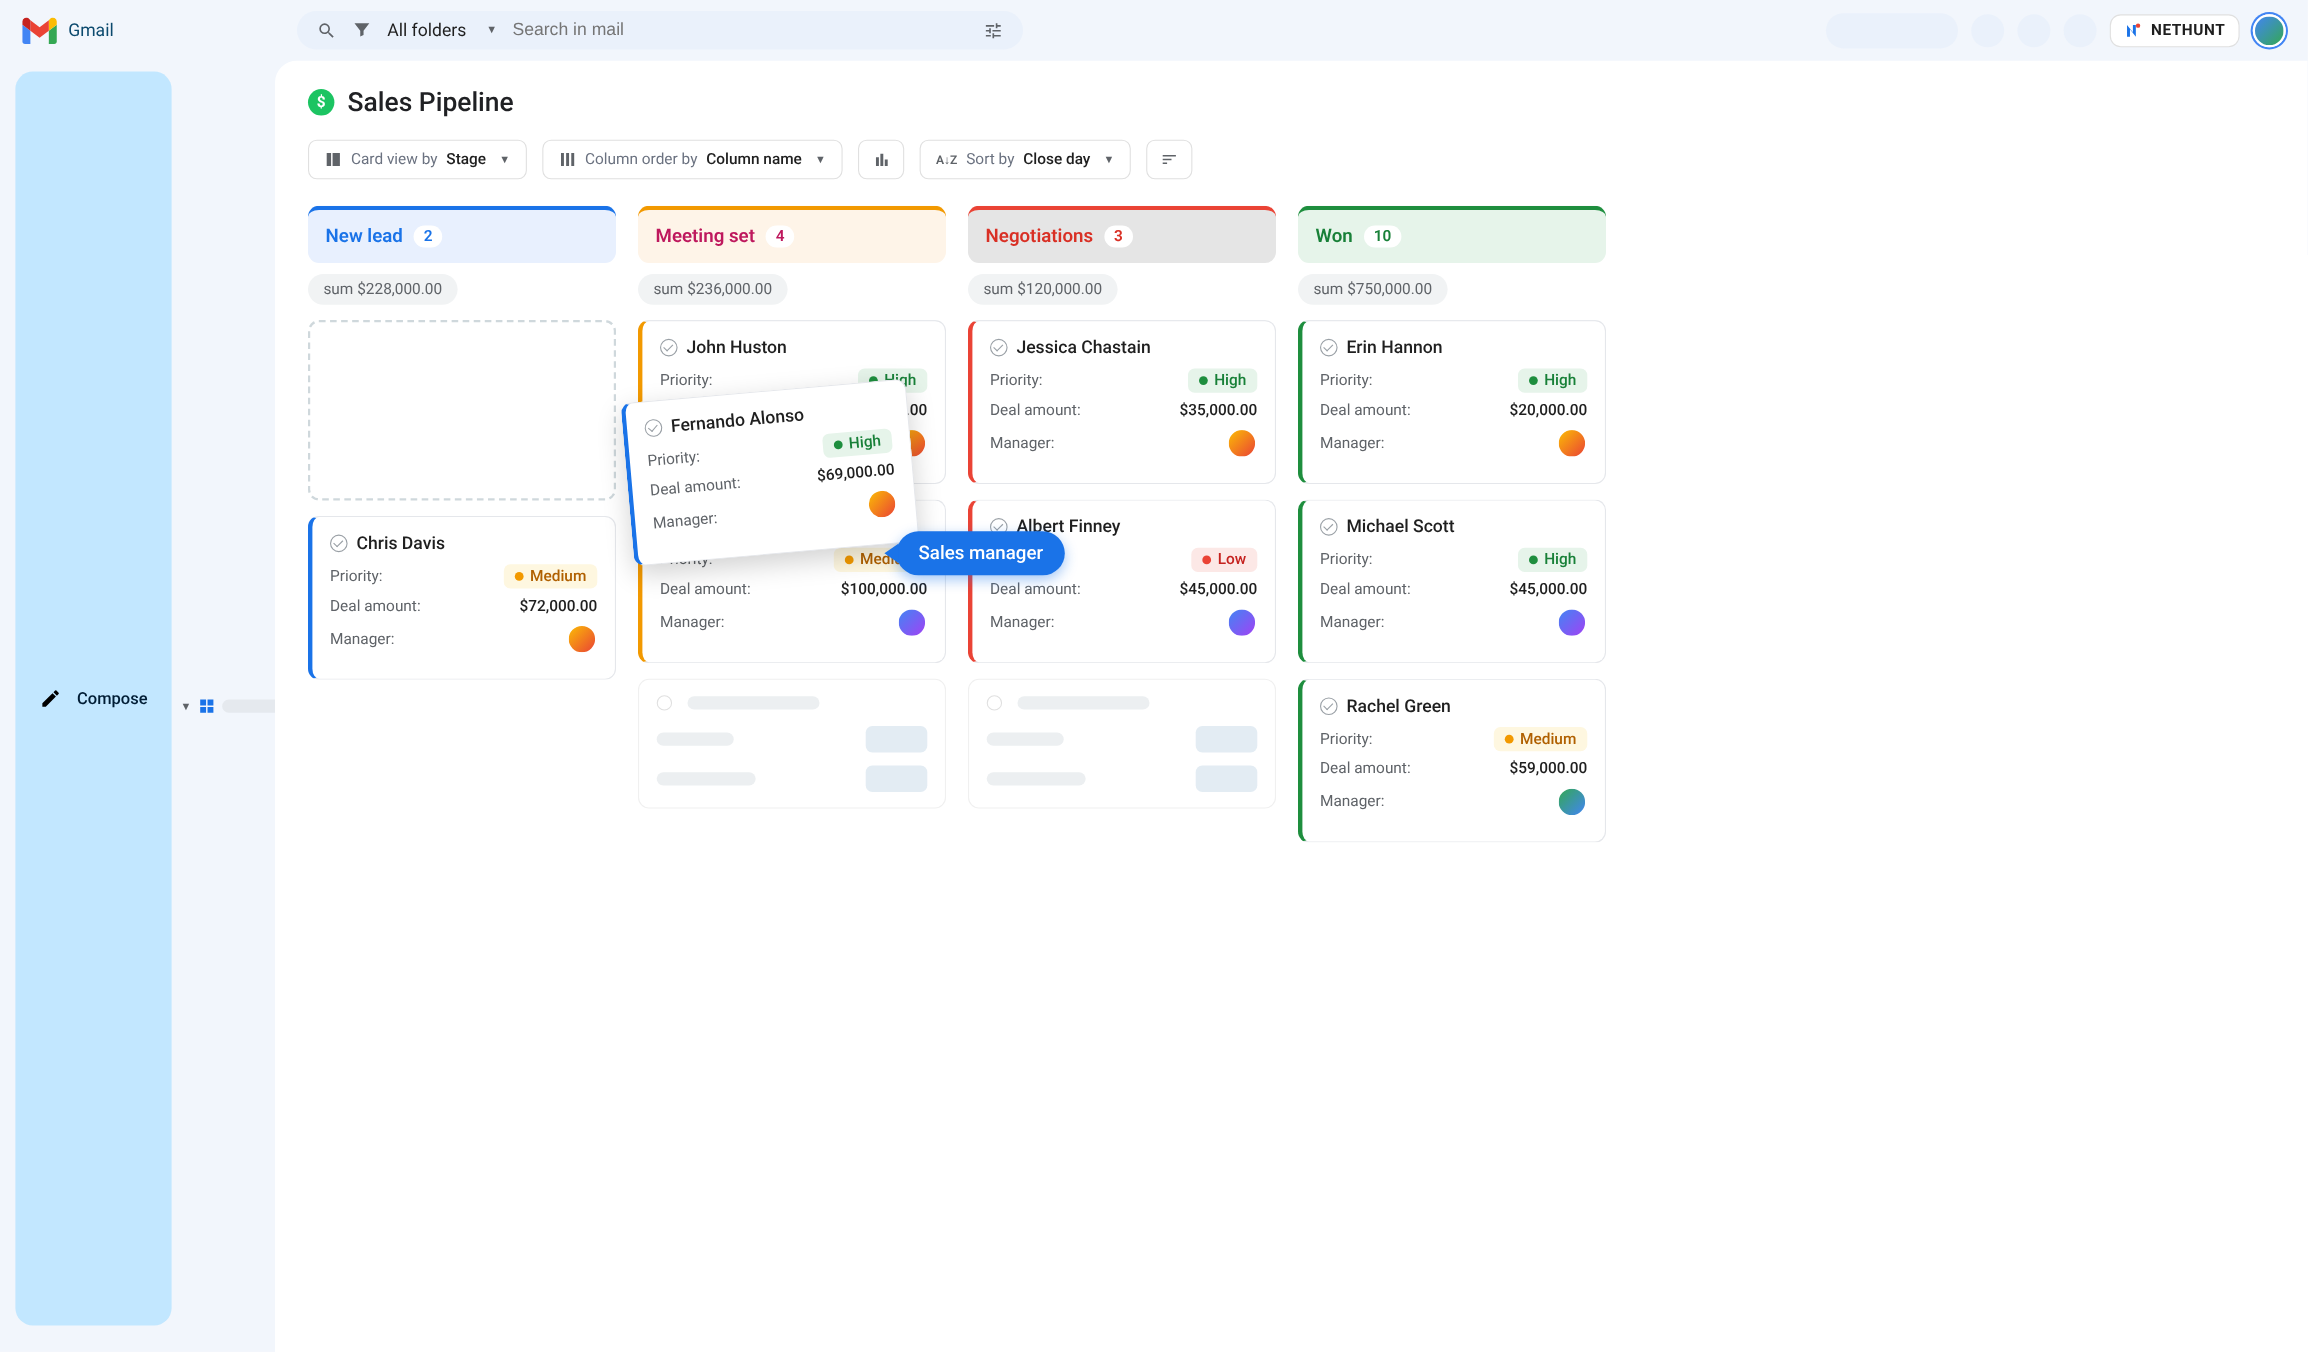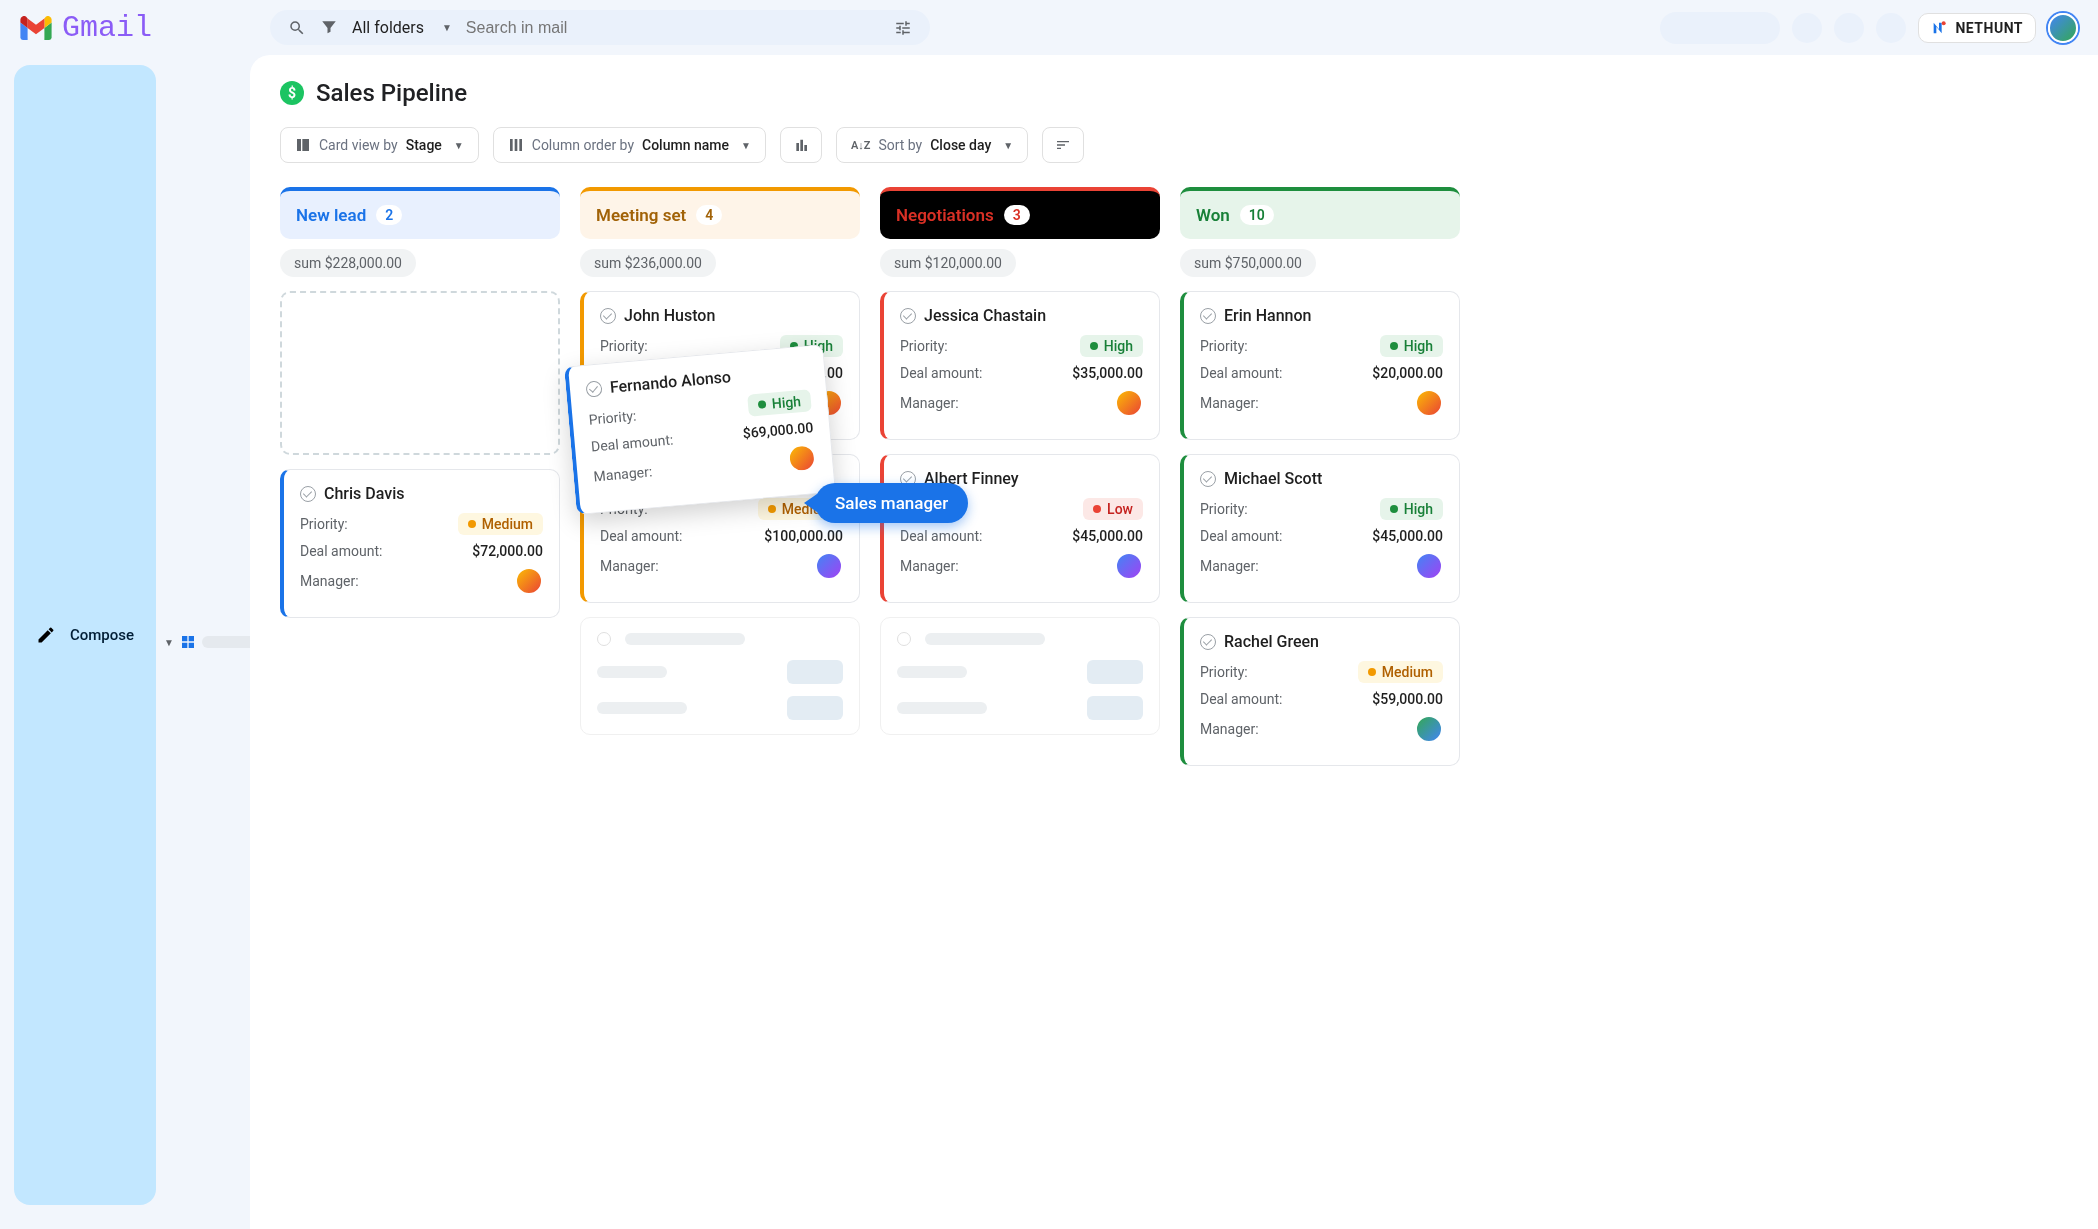--- a/index.html
+++ b/index.html
@@ -1,21 +1,21 @@
 <!DOCTYPE html>
 <html><head>
 <meta charset="utf-8">
 <style>
 * { box-sizing: border-box; margin: 0; padding: 0; }
 body { font-family: -apple-system, BlinkMacSystemFont, "Segoe UI", Roboto, Arial, sans-serif; background: #f2f6fc; color: #1f1f1f; overflow: hidden; }
 .app { display: flex; flex-direction: column; height: 100vh; }
 .topbar { display: flex; align-items: center; padding: 10px 20px; gap: 20px; }
 .logo-section { display: flex; align-items: center; gap: 10px; min-width: 230px; }
 .gmail-logo { width: 32px; height: 24px; }
-.gmail-text { font-size: 30px; color: #8b5cf6; font-family: Liberation Mono, monospace; }
+.gmail-text { font-size: 16px; color: #0c4a6e; }
 .search-bar { flex: 1; display: flex; align-items: center; background: #eaf1fb; border-radius: 24px; padding: 8px 18px; gap: 14px; max-width: 660px; }
 .search-bar input { border: none; background: transparent; font-size: 16px; flex: 1; outline: none; color: #5f6368; }
 .tune-icon { margin-left: auto; }
 .topbar-right { display: flex; align-items: center; gap: 12px; margin-left: auto; }
 .placeholder-pill { background: #eaf1fb; border-radius: 20px; }
 .ph-big { width: 120px; height: 32px; }
 .ph-circle { width: 30px; height: 30px; border-radius: 50%; background: #eaf1fb; }
 .nethunt-badge { display: flex; align-items: center; gap: 8px; background: #fff; border: 1px solid #e0e0e0; border-radius: 10px; padding: 6px 12px; }
 .nethunt-text { font-weight: 700; font-size: 14px; letter-spacing: 0.5px; }
 .avatar-top { width: 30px; height: 30px; border-radius: 50%; background: linear-gradient(135deg, #4285f4, #34a853); border: 2px solid #fff; box-shadow: 0 0 0 2px #4285f4; }
@@ -44,22 +44,22 @@
 .chevron { font-size: 10px; color: #5f6368; margin-left: 4px; }
 
 .board { display: flex; gap: 20px; align-items: flex-start; }
 .column { width: 280px; flex-shrink: 0; }
 .col-header { border-radius: 10px; padding: 14px 16px; display: flex; align-items: center; gap: 10px; margin-bottom: 10px; border-top: 4px solid; }
 .col-header .col-title { font-size: 17px; font-weight: 600; }
 .col-count { background: #fff; border-radius: 12px; padding: 2px 9px; font-size: 14px; font-weight: 600; }
 .col-blue .col-header { background: #e8f0fe; border-color: #1a73e8; }
 .col-blue .col-title, .col-blue .col-count { color: #1a73e8; }
 .col-orange .col-header { background: #fef4e8; border-color: #f29900; }
-.col-orange .col-title, .col-orange .col-count { color: #a16207; }
-.col-red .col-header { background: #000000; border-color: #ea4335; }
+.col-orange .col-title, .col-orange .col-count { color: #be185d; }
+.col-red .col-header { background: #e5e5e5; border-color: #ea4335; }
 .col-red .col-title, .col-red .col-count { color: #d93025; }
 .col-green .col-header { background: #e6f4ea; border-color: #1e8e3e; }
 .col-green .col-title, .col-green .col-count { color: #188038; }
 
 .sum-pill { background: #f1f3f4; border-radius: 16px; padding: 6px 14px; font-size: 14px; color: #5f6368; display: inline-block; margin-bottom: 14px; }
 
 .card { border: 1px solid #e5e7eb; border-radius: 10px; background: #fff; padding: 14px 16px; margin-bottom: 14px; border-left: 4px solid; }
 .col-blue .card { border-left-color: #1a73e8; }
 .col-orange .card { border-left-color: #f29900; }
 .col-red .card { border-left-color: #ea4335; }

